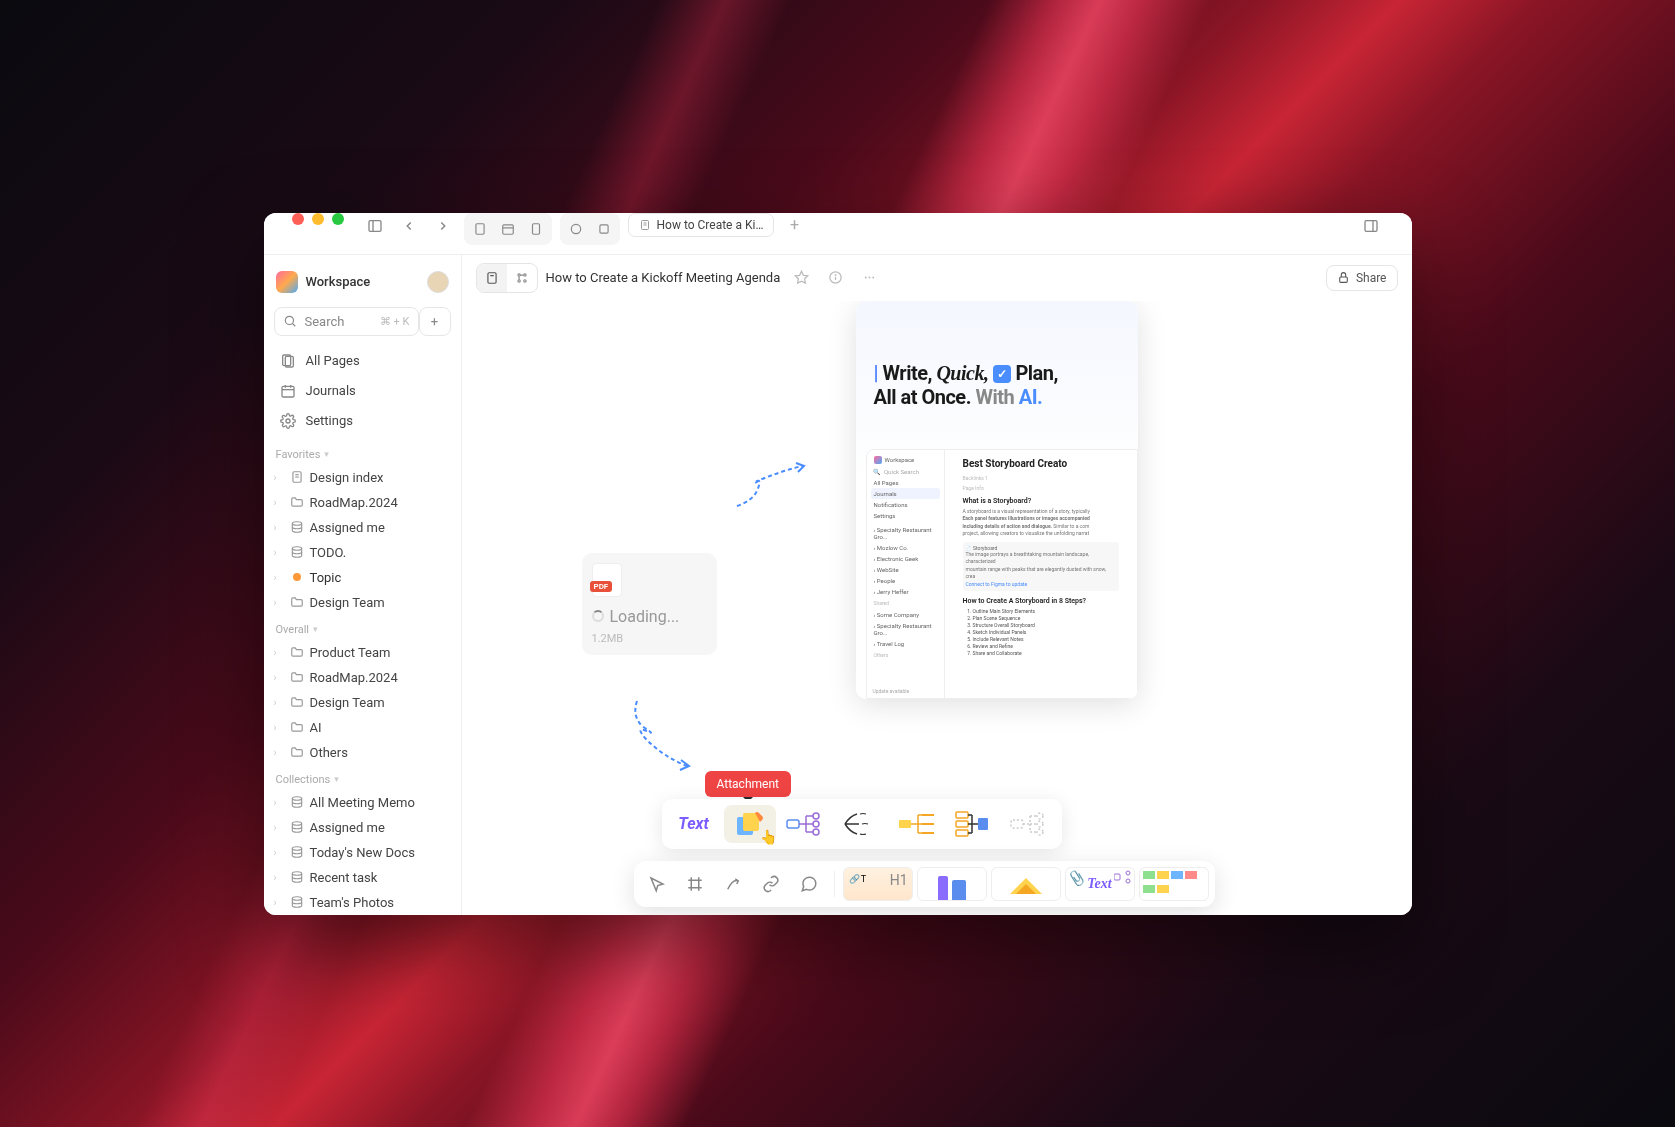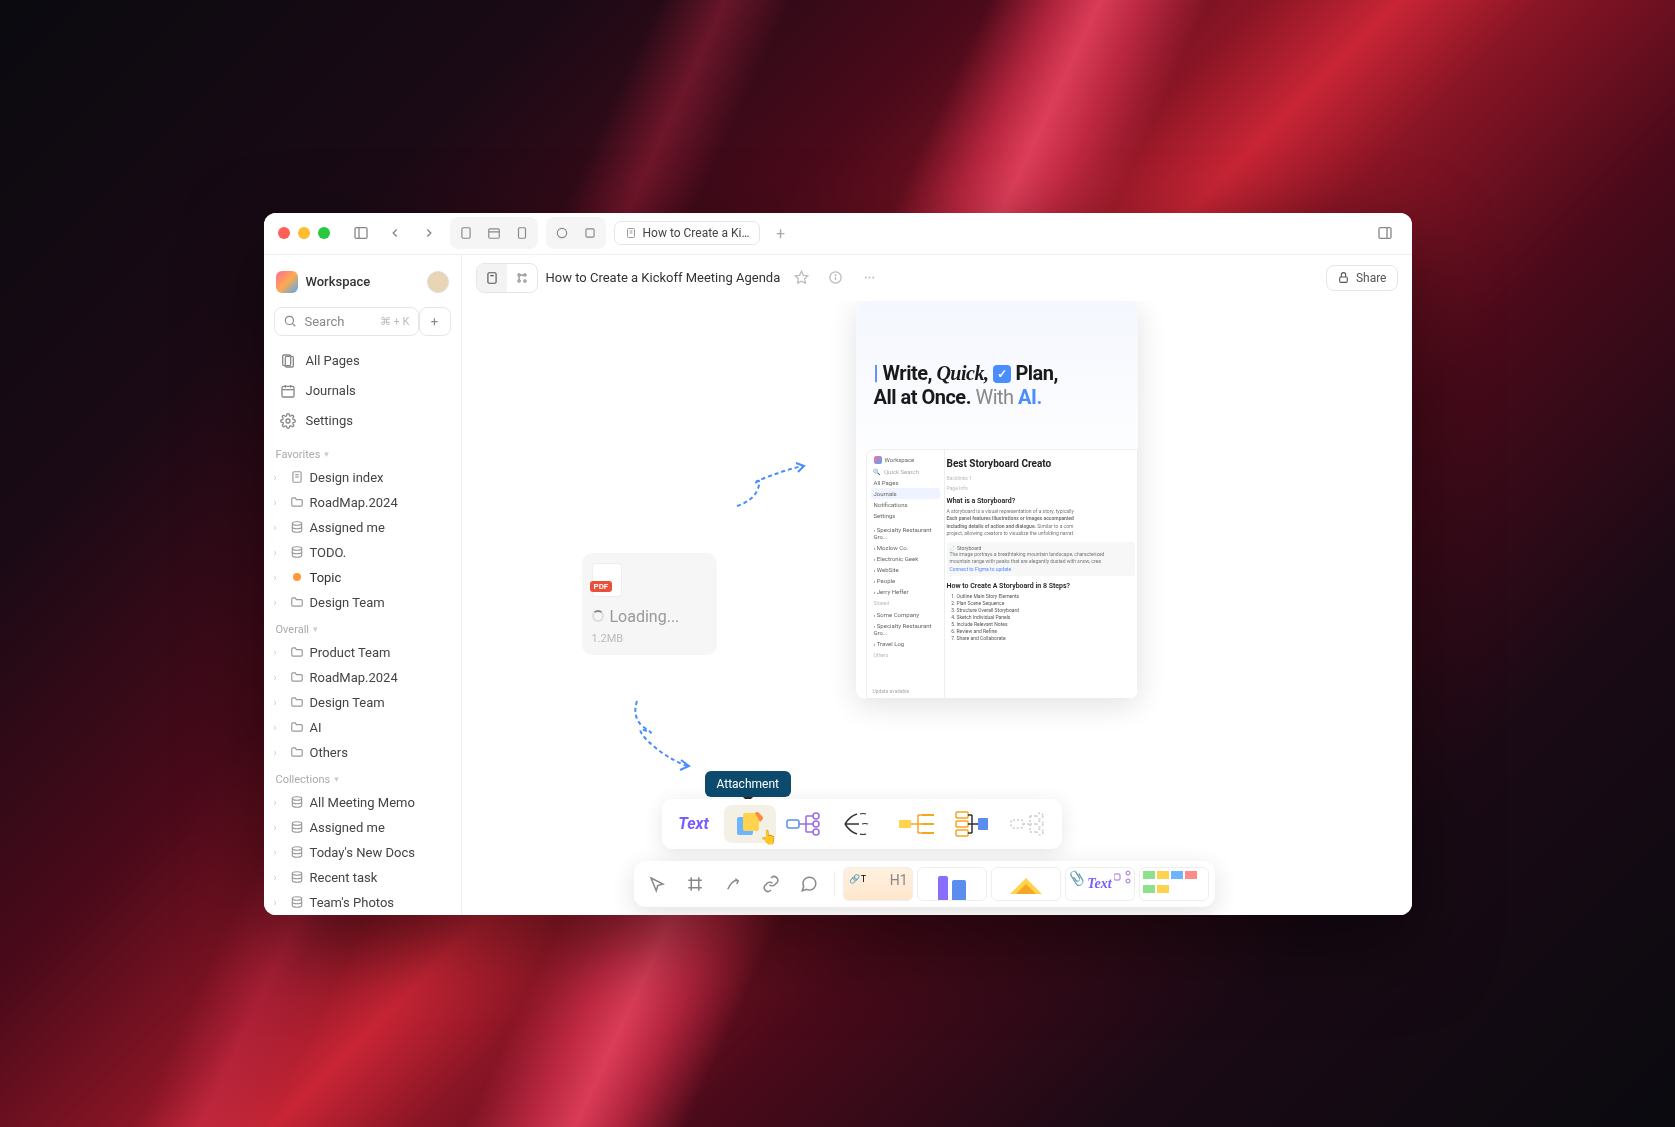--- a/index.html
+++ b/index.html
@@ -35,22 +35,22 @@
   box-shadow: 0 30px 80px rgba(0,0,0,.5);
   overflow: hidden;
   display: flex;
   flex-direction: column;
 }
 
 
 .titlebar {
   height: 42px;
   display: flex;
-  align-items: center;
-  padding: 0 14px;
+  align-items: flex-start;
+  padding: 0 28px;
   gap: 8px;
   border-bottom: 1px solid #eee;
   background: #fff;
 }
 .traffic-lights { display: flex; gap: 8px; margin-right: 10px; }
 .dot { width: 12px; height: 12px; border-radius: 50%; }
 .dot.red { background: #ff5f57; }
 .dot.yellow { background: #febc2e; }
 .dot.green { background: #28c840; }
 .tb-icon {
@@ -171,46 +171,46 @@
   background: linear-gradient(180deg,#f4f7fe 0%, #fff 45%);
   border-radius:10px; box-shadow: 0 6px 30px rgba(0,0,0,.12);
   overflow:hidden; padding: 60px 18px 0;
 }
 .hero-line1{ font-size:20px; font-weight:700; color:#1a1a1a; letter-spacing:-.5px;}
 .hero-line1 .cursor{ color:#4a7dff; }
 .hero-line1 em{ font-style:italic; font-family: Georgia, serif; }
 .hero-check{ display:inline-flex; width:18px; height:18px; background:#4a8dff; border-radius:4px; color:#fff; align-items:center; justify-content:center; font-size:12px; vertical-align:middle;}
 .hero-line2{ font-size:20px; font-weight:700; color:#1a1a1a; letter-spacing:-.5px;}
 .hero-line2 .ai{ color:#4a8dff; }
-.hero-line2 .muted{ color:#888; font-weight:400;}
+.hero-line2 .muted{ color:#888; font-weight:700;}
 
 .mini-app{
   position:absolute; left:10px; right:0; bottom:0; top:148px;
   background:#fff; border-radius:8px 0 0 0; border:1px solid #eee;
   font-size:6px; color:#666; overflow:hidden;
   display:flex;
 }
 .mini-side{ width:78px; border-right:1px solid #eee; padding:4px;}
 .mini-side .mini-row{ padding:2px 3px; display:flex; align-items:center; gap:3px; }
 .mini-side .mini-row.hl{ background:#eef3ff; border-radius:3px;}
-.mini-main{ flex:1; padding:8px 2px; }
+.mini-main{ flex:1; padding:8px 18px; }
 .mini-main h4{ font-size:10px; color:#222; margin-bottom:6px;}
 .mini-main h5{ font-size:7px; color:#222; margin:6px 0 3px; font-weight:600;}
 .mini-main p{ font-size:5px; line-height:1.5; color:#777; }
 .mini-main ol{ padding-left:10px; font-size:5px; color:#555;}
 .mini-main ol li{ margin:1px 0;}
 
 
 .arrow1{ position:absolute; left:270px; top:160px; width:80px; height:50px; }
 .arrow2{ position:absolute; left:165px; top:395px; width:80px; height:80px; }
 
 
 .tooltip{
   position:absolute; left:243px; top:470px;
-  background:#0c4a6e; color:#fff; font-size:12px;
+  background:#ef4444; color:#fff; font-size:12px;
   padding:6px 12px; border-radius:6px;
 }
 .tooltip::after{
   content:""; position:absolute; bottom:-5px; left:50%; transform:translateX(-50%);
   border:5px solid transparent; border-top-color:#2a2a2a; border-bottom:none;
 }
 
 
 .shape-row{
   position:absolute; left:200px; top:498px;

